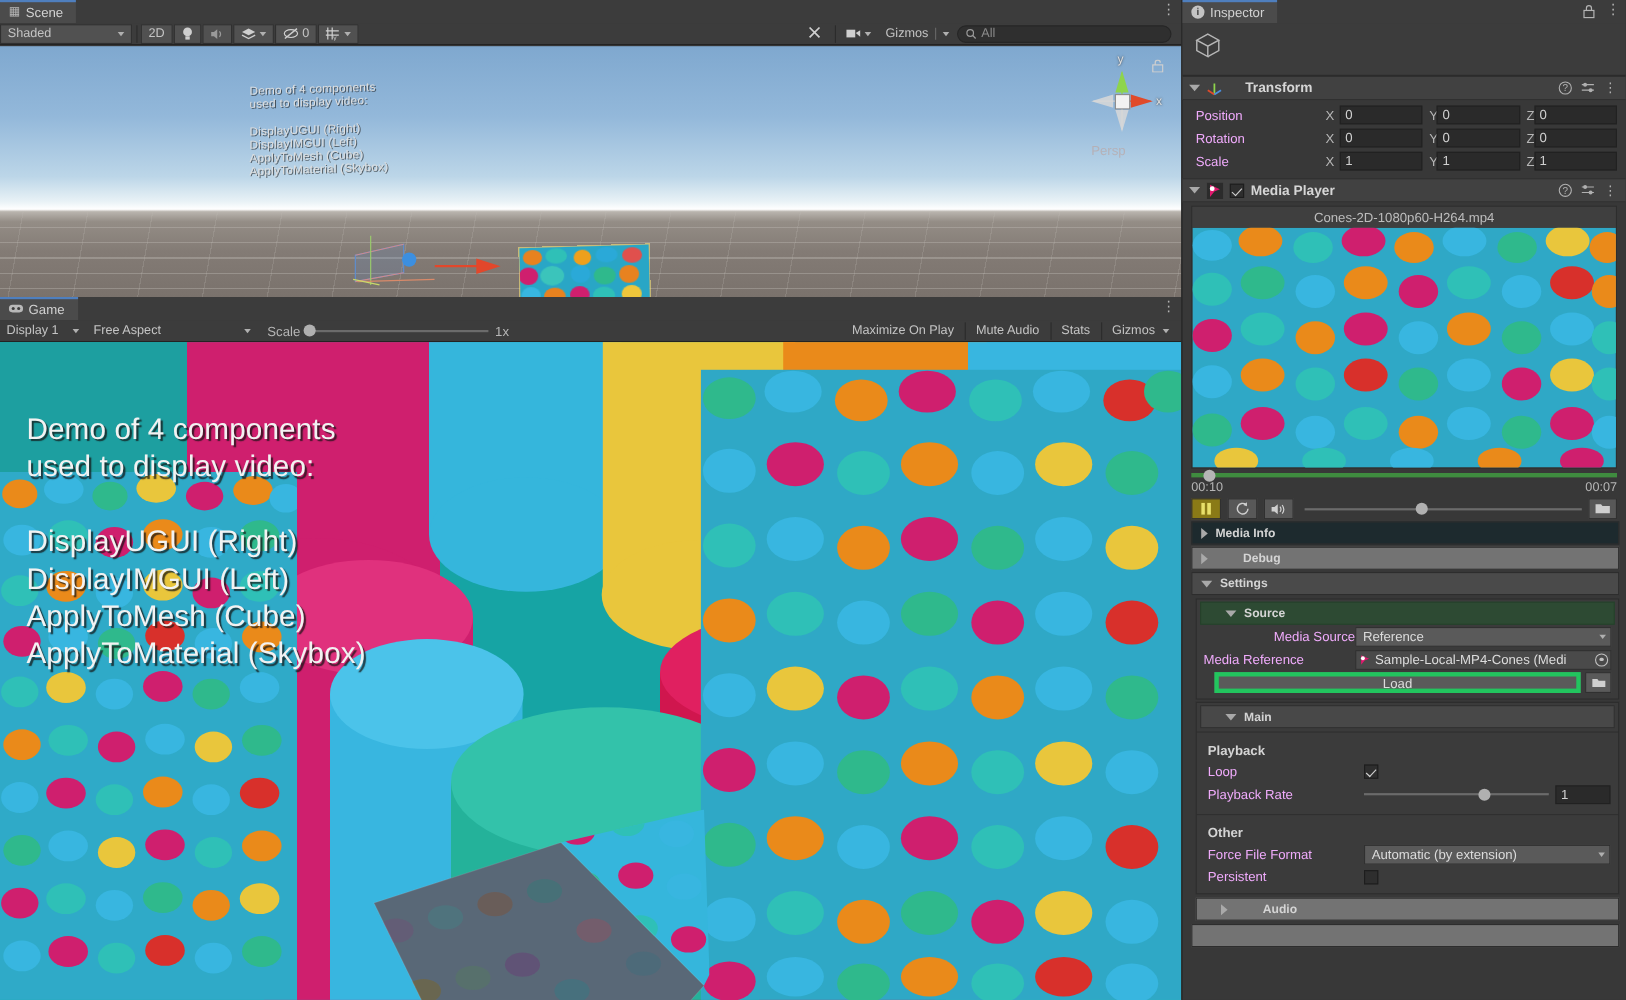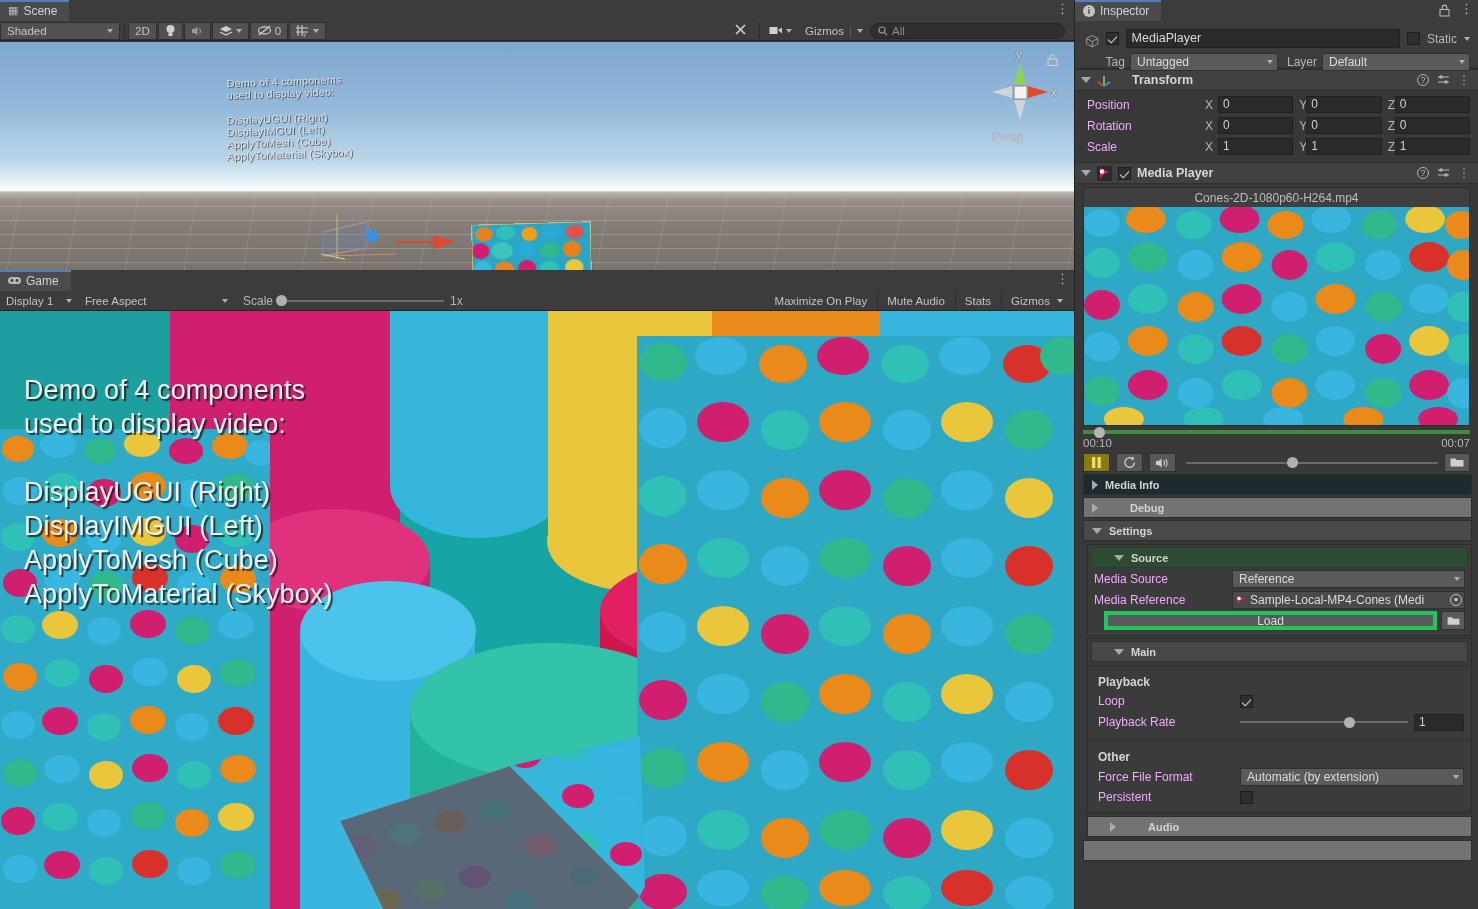--- a/index.html
+++ b/index.html
@@ -635,41 +635,20 @@
       </svg>
       <div class="tab-kebab">⋮</div>
     </div>
 
     <div class="insp-head">
       <svg class="go-icon" viewBox="0 0 26 26">
         <path d="M13 3 L23 8.5 L13 14 L3 8.5 Z" fill="none" stroke="#b6b6b6" stroke-width="1.3"></path>
         <path d="M3 8.5 V18 L13 23.5 V14" fill="none" stroke="#b6b6b6" stroke-width="1.3"></path>
         <path d="M23 8.5 V18 L13 23.5" fill="none" stroke="#b6b6b6" stroke-width="1.3"></path>
       </svg>
-      <div style="display:flex;flex-direction:column;gap:5px;flex:1;padding-top:2px;">
-        <div style="display:flex;align-items:center;gap:7px;">
-          <div class="cbx on"></div>
-          <div class="name-field">MediaPlayer</div>
-          <div class="cbx"></div>
-          <span class="lbl">Static</span>
-          <span class="caret"></span>
-        </div>
-        <div style="display:flex;align-items:center;gap:5px;">
-          <span class="lbl">Tag</span>
-          <div class="dropdown" style="width:148px;">
-            <span>Untagged</span>
-            <span class="caret"></span>
-          </div>
-          <span class="lbl" style="margin-left:4px;">Layer</span>
-          <div class="dropdown" style="width:148px;">
-            <span>Default</span>
-            <span class="caret"></span>
-          </div>
-        </div>
-      </div>
     </div>
 
     <div class="comp-header">
       <span class="foldout"></span>
       <svg width="15" height="14" viewBox="0 0 15 14">
         <line x1="7" y1="13" x2="7" y2="3" stroke="#8ed44c" stroke-width="1.6"></line>
         <line x1="7" y1="13" x2="1" y2="9" stroke="#e04a2a" stroke-width="1.6"></line>
         <line x1="7" y1="13" x2="13" y2="9" stroke="#4a8fe0" stroke-width="1.6"></line>
       </svg>
       <span class="comp-title" style="margin-left:14px;">Transform</span>
@@ -870,21 +849,21 @@
       <span class="foldout"></span>
       <span>Settings</span>
     </div>
 
     <div style="margin:3px 6px 0 12px;border:1px solid #2d2d2d;background:#3b3b3b;">
       <div class="section-bar sb-green" style="margin:2px 3px 0 3px;">
         <span class="foldout" style="margin-left:14px;"></span>
         <span>Source</span>
       </div>
       <div class="prop-row" style="padding-left:6px;">
-        <span class="prop-lbl" style="width:138px;">Media Source</span>
+        <span class="prop-lbl" style="width:138px;text-align:right;">Media Source</span>
         <div class="dropdown" style="flex:1;margin-right:6px;">
           <span>Reference</span>
           <span class="caret"></span>
         </div>
       </div>
       <div class="prop-row" style="padding-left:6px;">
         <span class="prop-lbl" style="width:138px;">Media Reference</span>
         <div style="flex:1;margin-right:6px;height:18px;background:#4a4a4a;border:1px solid #303030;display:flex;align-items:center;gap:3px;padding:0 2px;overflow:hidden;">
           <svg width="12" height="12" viewBox="0 0 15 15" style="flex:0 0 auto;">
             <path d="M3 2 L12 6 L7 8 L3 13 Z" fill="#e0186e"></path>

